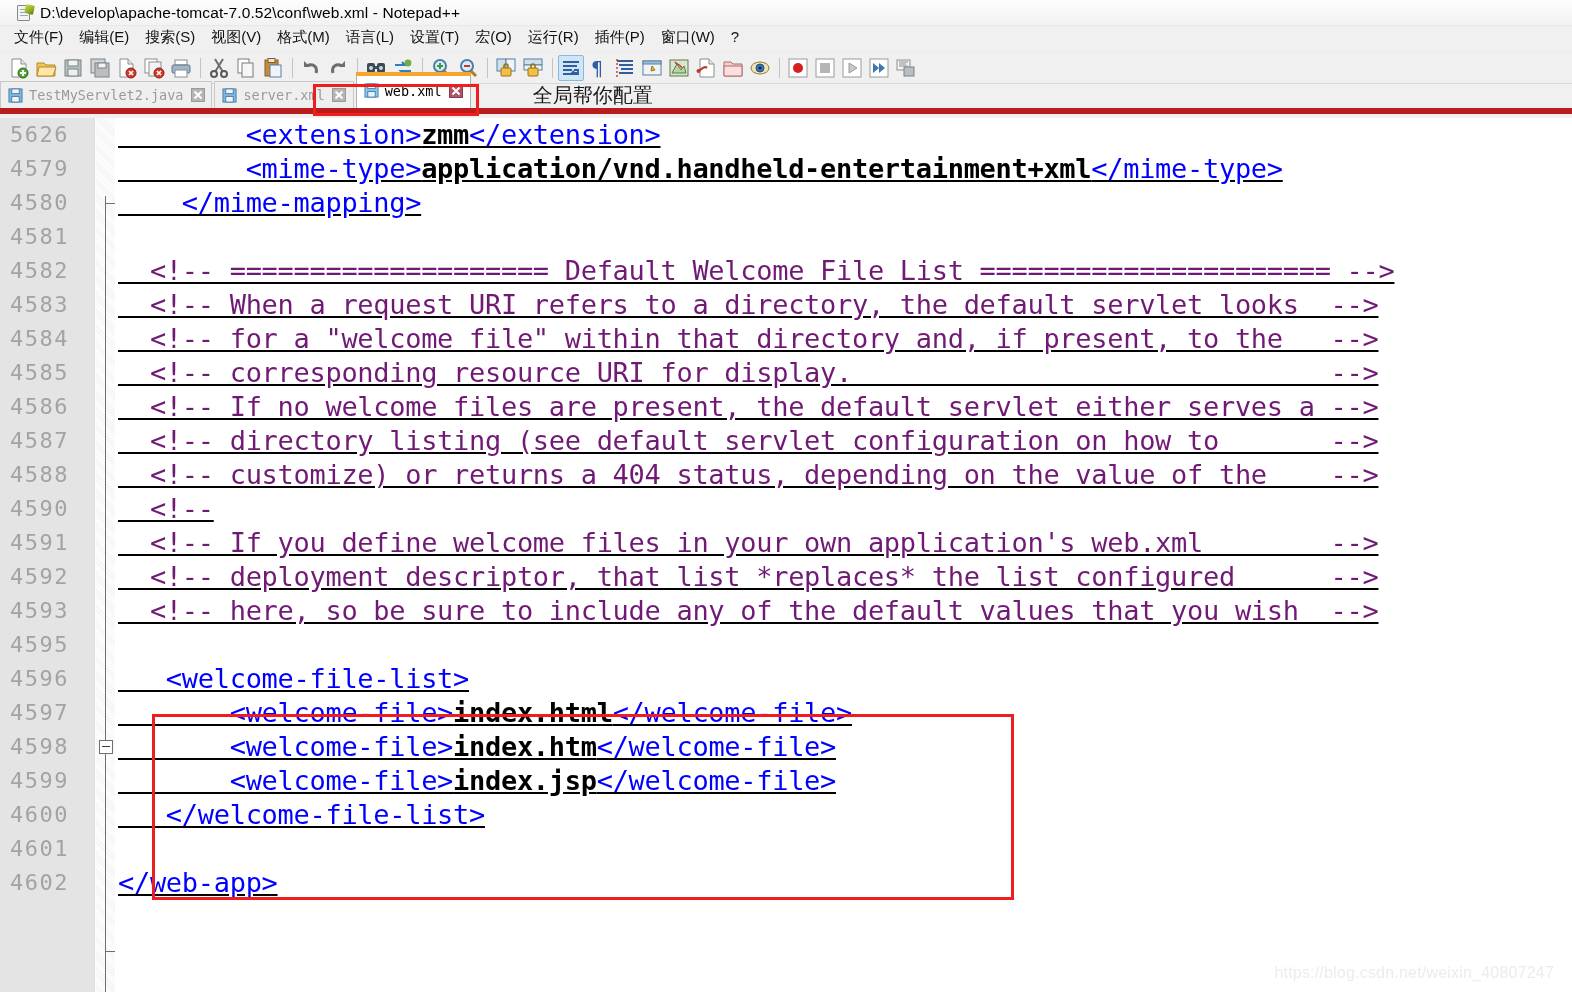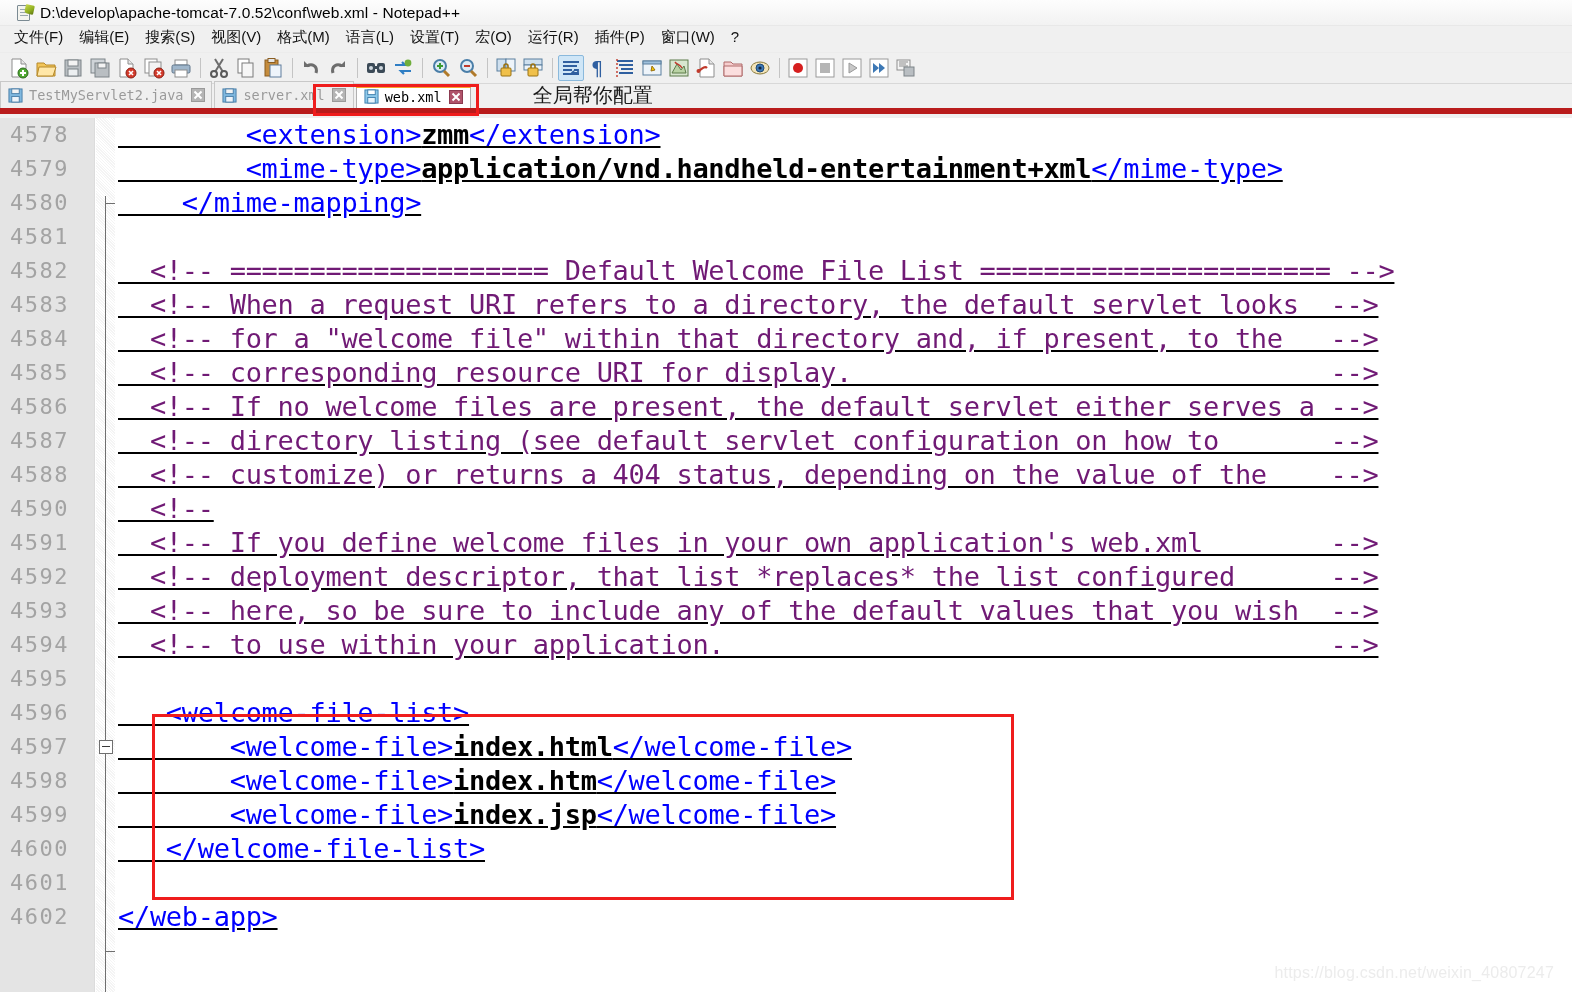--- a/index.html
+++ b/index.html
@@ -126,21 +126,21 @@
     font-family: "DejaVu Sans Mono", monospace;
     font-size: 13.5px;
     color: #9a9a9a;
     position: relative;
     white-space: nowrap;
     cursor: default;
   }
   .tab.active {
     background: #ffffff;
     color: #000;
-    height: 24px;
+    height: 36px;
     border-color: #b0b0b0;
   }
   .tab.active::before {
     content: "";
     position: absolute;
     left: -1px; right: -1px; top: -1px;
     height: 4px;
     background: #f5a42c;
   }
   .tab .tab-icon {
@@ -610,36 +610,35 @@
 
     <div class="annot-rect-tab"></div>
   </div>
 
   <div class="editor">
     <div class="gutter"></div>
     <div class="foldmargin"></div>
     <div class="foldline" style="top:78px;height:810px;"></div>
 
     <div class="rowlist" id="rowlist">
-        <div class="row"><span class="ln">4578</span><span class="code"><span class="tag">        &lt;extension&gt;</span><span class="txt">zmm</span><span class="tag">&lt;/extension&gt;</span></span></div>
+        <div class="row"><span class="ln">5626</span><span class="code"><span class="tag">        &lt;extension&gt;</span><span class="txt">zmm</span><span class="tag">&lt;/extension&gt;</span></span></div>
         <div class="row"><span class="ln">4579</span><span class="code"><span class="tag">        &lt;mime-type&gt;</span><span class="txt">application/vnd.handheld-entertainment+xml</span><span class="tag">&lt;/mime-type&gt;</span></span></div>
         <div class="row"><span class="ln">4580</span><span class="code"><span class="tag">    &lt;/mime-mapping&gt;</span></span></div>
         <div class="row"><span class="ln">4581</span><span class="code"></span></div>
         <div class="row"><span class="ln">4582</span><span class="code"><span class="cmt">  &lt;!-- ==================== Default Welcome File List ====================== --&gt;</span></span></div>
         <div class="row"><span class="ln">4583</span><span class="code"><span class="cmt">  &lt;!-- When a request URI refers to a directory, the default servlet looks  --&gt;</span></span></div>
         <div class="row"><span class="ln">4584</span><span class="code"><span class="cmt">  &lt;!-- for a "welcome file" within that directory and, if present, to the   --&gt;</span></span></div>
         <div class="row"><span class="ln">4585</span><span class="code"><span class="cmt">  &lt;!-- corresponding resource URI for display.                              --&gt;</span></span></div>
         <div class="row"><span class="ln">4586</span><span class="code"><span class="cmt">  &lt;!-- If no welcome files are present, the default servlet either serves a --&gt;</span></span></div>
         <div class="row"><span class="ln">4587</span><span class="code"><span class="cmt">  &lt;!-- directory listing (see default servlet configuration on how to       --&gt;</span></span></div>
         <div class="row"><span class="ln">4588</span><span class="code"><span class="cmt">  &lt;!-- customize) or returns a 404 status, depending on the value of the    --&gt;</span></span></div>
         <div class="row"><span class="ln">4590</span><span class="code"><span class="cmt">  &lt;!--</span></span></div>
         <div class="row"><span class="ln">4591</span><span class="code"><span class="cmt">  &lt;!-- If you define welcome files in your own application's web.xml        --&gt;</span></span></div>
         <div class="row"><span class="ln">4592</span><span class="code"><span class="cmt">  &lt;!-- deployment descriptor, that list *replaces* the list configured      --&gt;</span></span></div>
         <div class="row"><span class="ln">4593</span><span class="code"><span class="cmt">  &lt;!-- here, so be sure to include any of the default values that you wish  --&gt;</span></span></div>
-        <div class="row"><span class="ln">4594</span><span class="code"><span class="cmt">  &lt;!-- to use within your application.                                      --&gt;</span></span></div>
         <div class="row"><span class="ln">4595</span><span class="code"></span></div>
         <div class="row"><span class="ln">4596</span><span class="code"><span class="tag">   &lt;welcome-file-list&gt;</span></span></div>
         <div class="row"><span class="ln">4597</span><span class="code"><span class="tag">       &lt;welcome-file&gt;</span><span class="txt">index.html</span><span class="tag">&lt;/welcome-file&gt;</span></span></div>
         <div class="row"><span class="ln">4598</span><span class="code"><span class="tag">       &lt;welcome-file&gt;</span><span class="txt">index.htm</span><span class="tag">&lt;/welcome-file&gt;</span></span></div>
         <div class="row"><span class="ln">4599</span><span class="code"><span class="tag">       &lt;welcome-file&gt;</span><span class="txt">index.jsp</span><span class="tag">&lt;/welcome-file&gt;</span></span></div>
         <div class="row"><span class="ln">4600</span><span class="code"><span class="tag">   &lt;/welcome-file-list&gt;</span></span></div>
         <div class="row"><span class="ln">4601</span><span class="code"></span></div>
         <div class="row"><span class="ln">4602</span><span class="code"><span class="tag">&lt;/web-app&gt;</span></span></div>
       </div>
 

